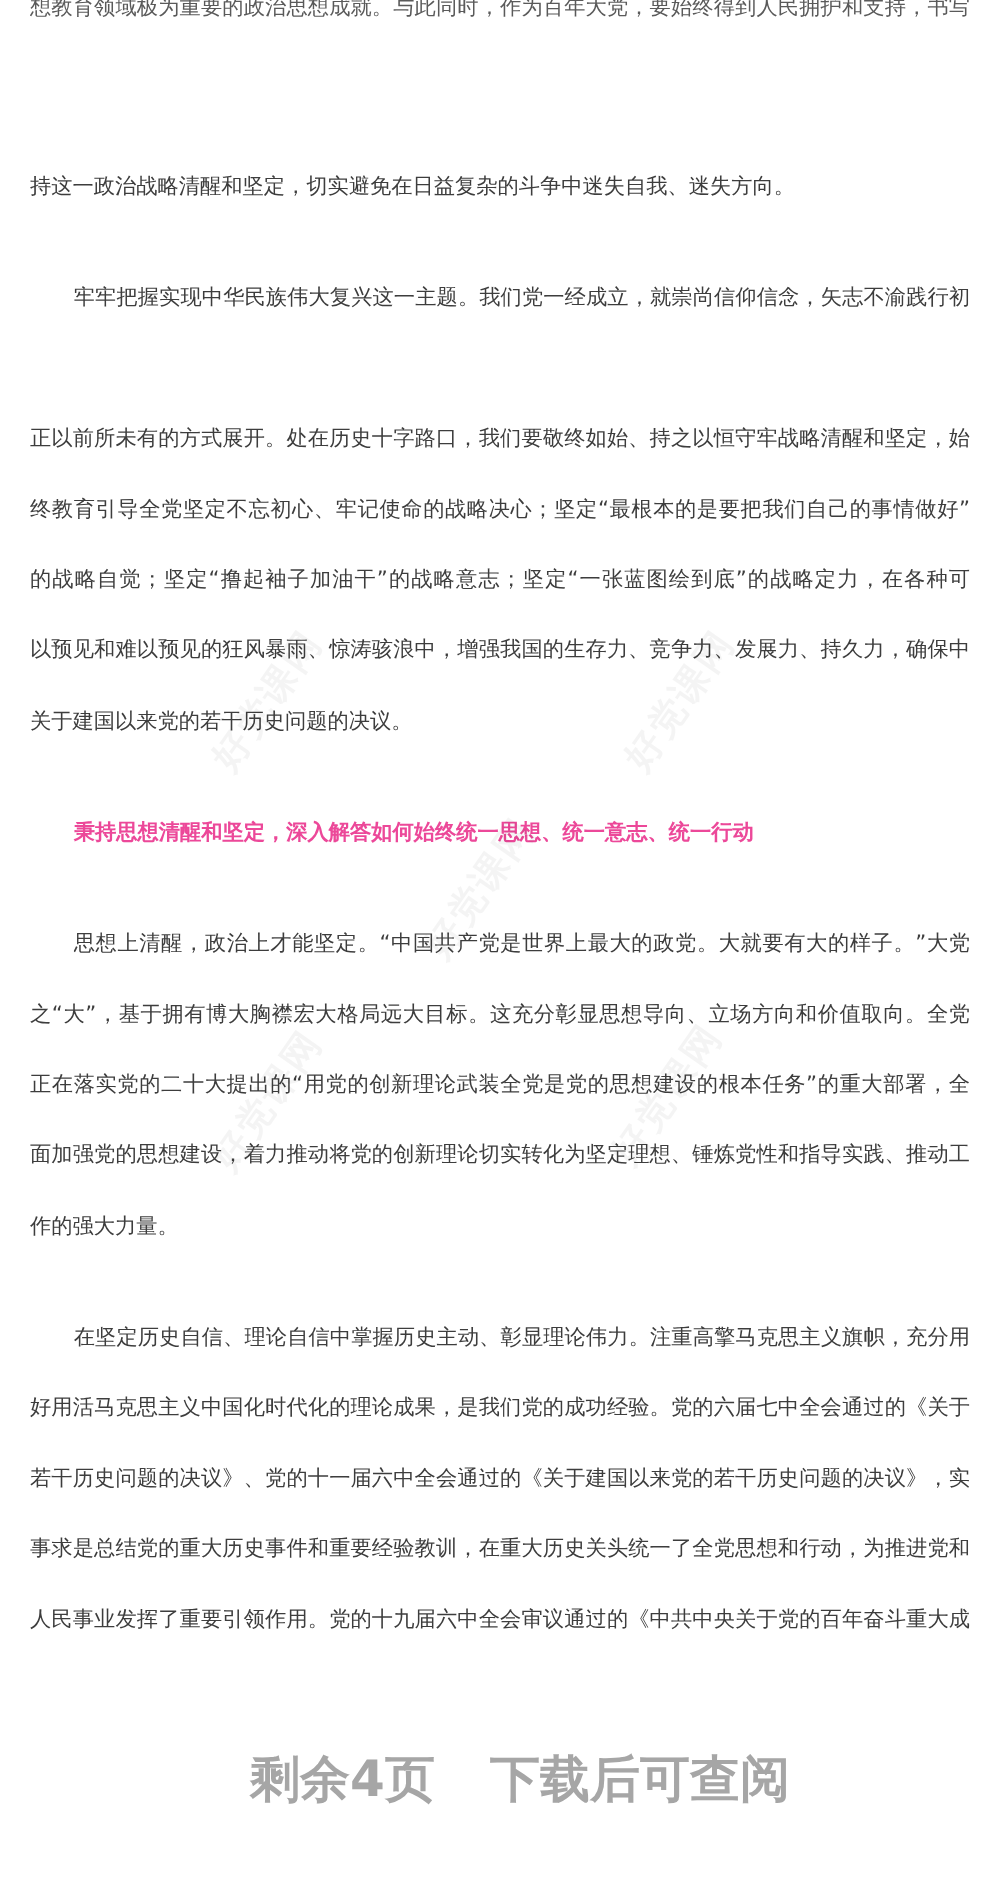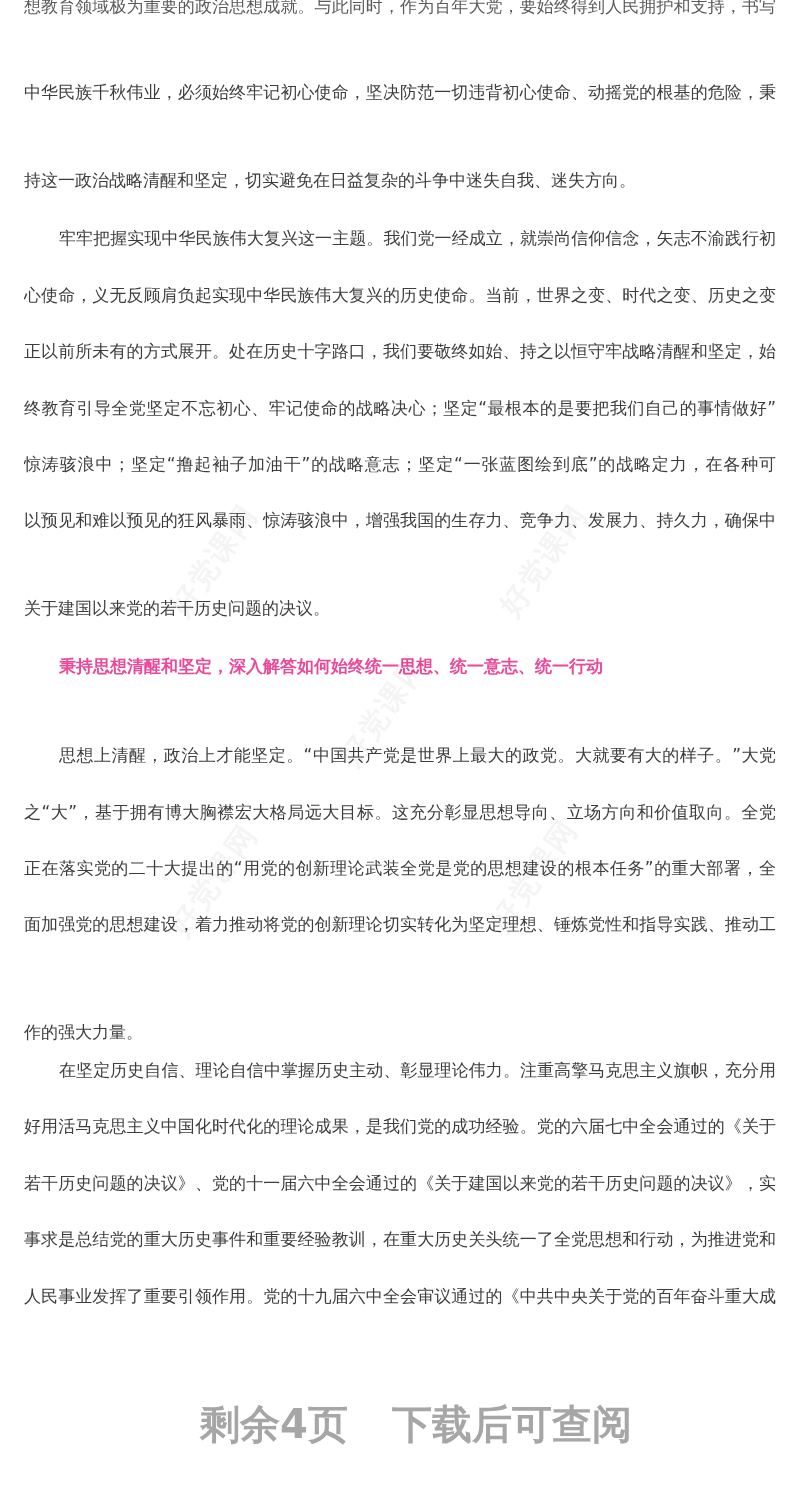--- a/index.html
+++ b/index.html
@@ -28,21 +28,20 @@
     font-size: 17px;
     line-height: 24px;
     white-space: nowrap;
     overflow: hidden;
     text-align: justify;
     text-align-last: justify;
     letter-spacing: 0;
   }
   .line.last {
     text-align-last: left;
-    margin-top: 31px;
   }
   .line.indent {
     left: 59px;
     width: 717px;
   }
   .line.partial-top {
     top: -6px;
     color: #5a5a5a;
   }
   .heading {
@@ -84,38 +83,36 @@
     width: 44px;
   }
 </style>
 </head>
 <body>
 
 <div class="page">
 
   <div class="line partial-top">想教育领域极为重要的政治思想成就。与此同时，作为百年大党，要始终得到人民拥护和支持，书写</div>
 
-  <div class="line" style="top:80px">中华民族千秋伟业，必须始终牢记初心使命，坚决防范一切违背初心使命、动摇党的根基的危险，秉</div>
   <div class="line last" style="top:137px">持这一政治战略清醒和坚定，切实避免在日益复杂的斗争中迷失自我、迷失方向。</div>
 
   <div class="line indent" style="top:226px">牢牢把握实现中华民族伟大复兴这一主题。我们党一经成立，就崇尚信仰信念，矢志不渝践行初</div>
-  <div class="line" style="top:283px">心使命，义无反顾肩负起实现中华民族伟大复兴的历史使命。当前，世界之变、时代之变、历史之变</div>
   <div class="line" style="top:339px">正以前所未有的方式展开。处在历史十字路口，我们要敬终如始、持之以恒守牢战略清醒和坚定，始</div>
   <div class="line" style="top:396px">终教育引导全党坚定不忘初心、牢记使命的战略决心；坚定“最根本的是要把我们自己的事情做好”</div>
-  <div class="line" style="top:452px">惊涛骇浪中；坚定“撸起袖子加油干”的战略意志；坚定“一张蓝图绘到底”的战略定力，在各种可</div>
+  <div class="line" style="top:452px">的战略自觉；坚定“撸起袖子加油干”的战略意志；坚定“一张蓝图绘到底”的战略定力，在各种可</div>
   <div class="line" style="top:508px">以预见和难以预见的狂风暴雨、惊涛骇浪中，增强我国的生存力、竞争力、发展力、持久力，确保中</div>
   <div class="line last" style="top:565px">关于建国以来党的若干历史问题的决议。</div>
 
   <div class="heading">秉持思想清醒和坚定，深入解答如何始终统一思想、统一意志、统一行动</div>
 
   <div class="line indent" style="top:743px">思想上清醒，政治上才能坚定。“中国共产党是世界上最大的政党。大就要有大的样子。”大党</div>
   <div class="line" style="top:800px">之“大”，基于拥有博大胸襟宏大格局远大目标。这充分彰显思想导向、立场方向和价值取向。全党</div>
   <div class="line" style="top:856px">正在落实党的二十大提出的“用党的创新理论武装全党是党的思想建设的根本任务”的重大部署，全</div>
   <div class="line" style="top:912px">面加强党的思想建设，着力推动将党的创新理论切实转化为坚定理想、锤炼党性和指导实践、推动工</div>
-  <div class="line last" style="top:989px">作的强大力量。</div>
+  <div class="line last" style="top:969px">作的强大力量。</div>
 
   <div class="line indent" style="top:1058px">在坚定历史自信、理论自信中掌握历史主动、彰显理论伟力。注重高擎马克思主义旗帜，充分用</div>
   <div class="line" style="top:1114px">好用活马克思主义中国化时代化的理论成果，是我们党的成功经验。党的六届七中全会通过的《关于</div>
   <div class="line" style="top:1171px">若干历史问题的决议》、党的十一届六中全会通过的《关于建国以来党的若干历史问题的决议》，实</div>
   <div class="line" style="top:1227px">事求是总结党的重大历史事件和重要经验教训，在重大历史关头统一了全党思想和行动，为推进党和</div>
   <div class="line" style="top:1284px">人民事业发挥了重要引领作用。党的十九届六中全会审议通过的《中共中央关于党的百年奋斗重大成</div>
 
   <div class="watermark" style="left:150px; top:540px">好党课网</div>
   <div class="watermark" style="left:480px; top:540px">好党课网</div>
   <div class="watermark" style="left:320px; top:690px">好党课网</div>

